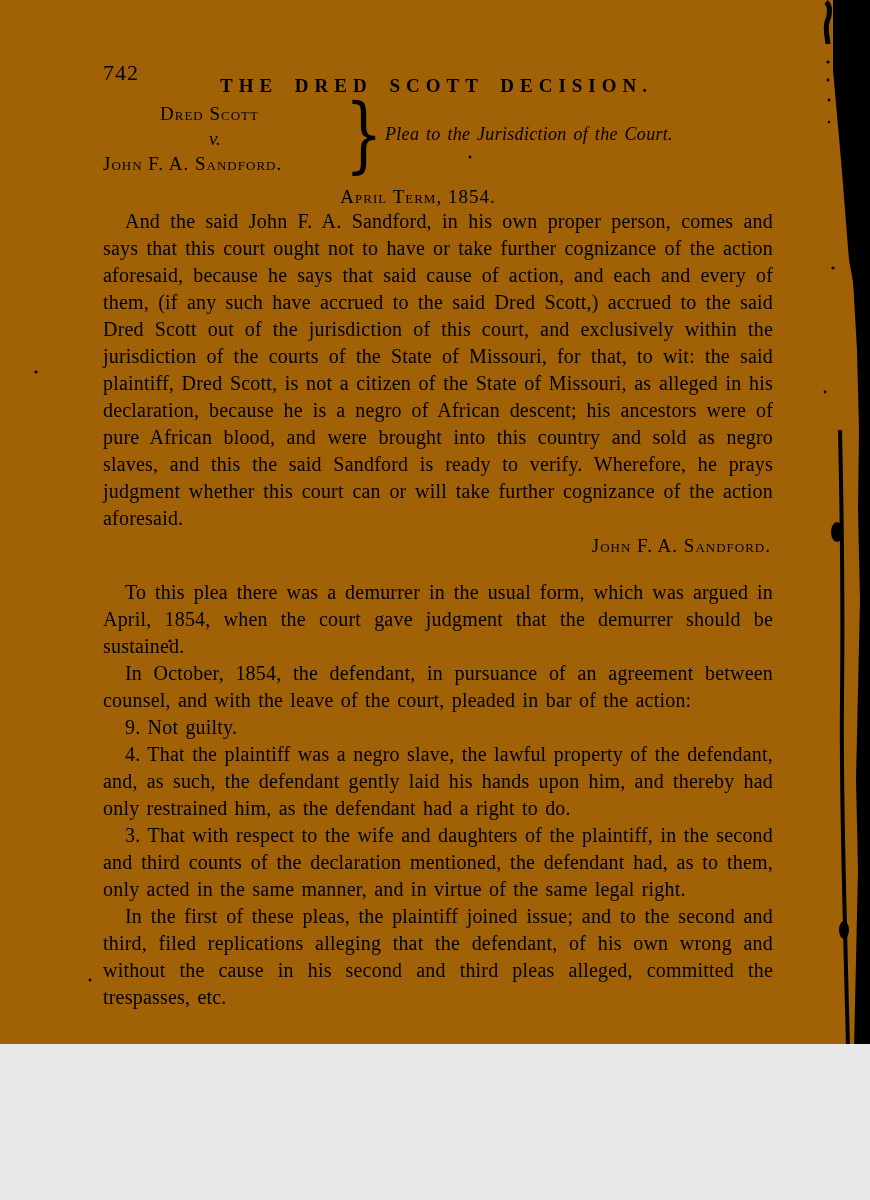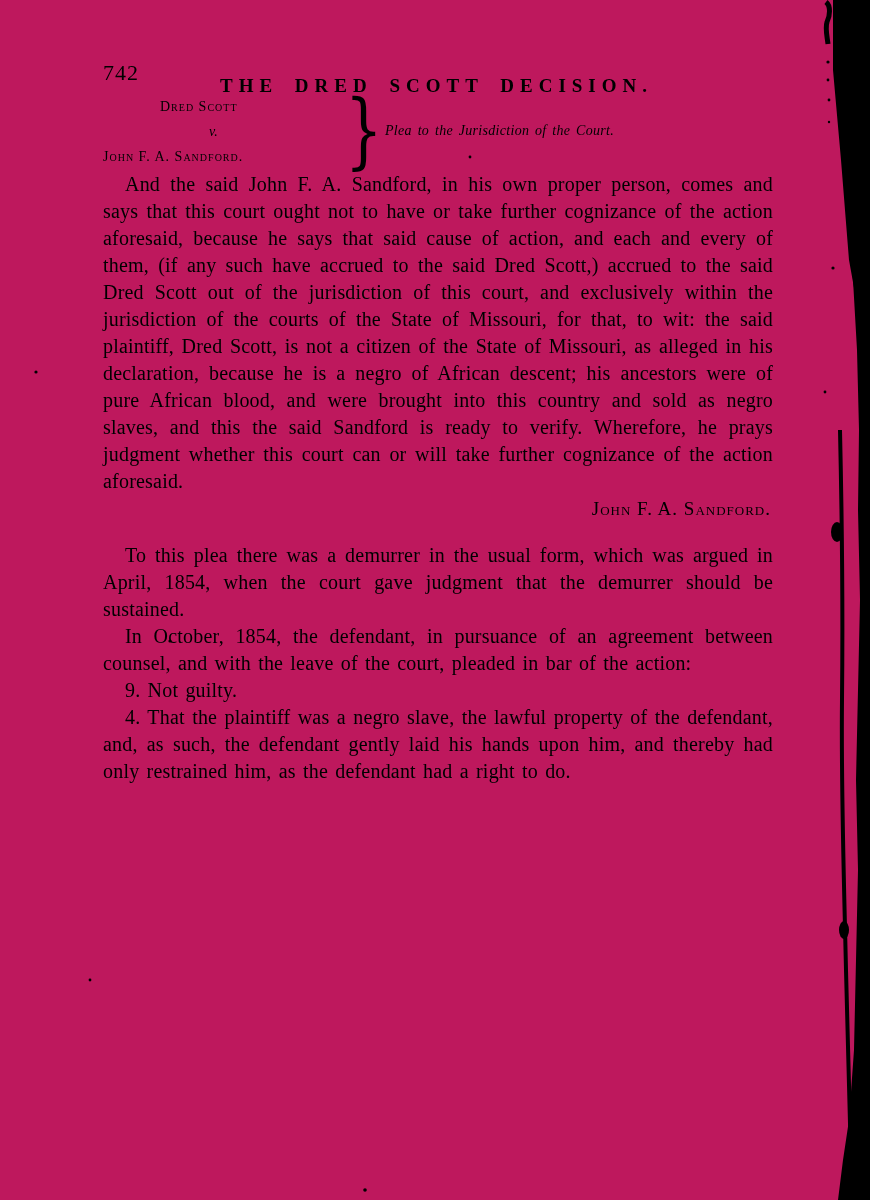--- a/index.html
+++ b/index.html
@@ -1,20 +1,20 @@
 <!DOCTYPE html>
 <html><head>
 <meta charset="utf-8">
 <style>
   html, body { margin: 0; padding: 0; background: #e8e8e8; }
   .page {
     position: relative;
     width: 870px;
-    height: 1200px;
-    background: #be185d;
+    height: 1044px;
+    background: #a16207;
     overflow: hidden;
     font-family: "Liberation Serif", serif;
     color: #000;
   }
   .content {
     position: absolute;
     left: 103px;
     top: 0;
     width: 670px;
     padding-top: 56px;
@@ -48,38 +48,39 @@
   .mt20 { margin-top: 20px; }
   .sc { font-variant: small-caps; letter-spacing: 1px; }
   
   .caption {
     display: flex;
     align-items: center;
     margin: 7px 0 2px 0;
   }
   .caption-left {
     width: 242px;
-    font-size: 14px;
+    font-size: 19px;
     line-height: 25px;
+    margin-top: 8px;
   }
   .cap-plaintiff { padding-left: 57px; }
   .cap-versus { padding-left: 106px; font-style: italic; }
   .caption-brace {
     width: 34px;
     font-family: "DejaVu Serif", serif;
     font-size: 82px;
     font-weight: normal;
     line-height: 76px;
     transform: scaleX(0.72);
     transform-origin: left center;
   }
   .caption-desc {
     flex: 1;
     font-style: italic;
-    font-size: 14px;
+    font-size: 18px;
     padding-left: 6px;
     letter-spacing: 0.3px;
     word-spacing: 2px;
   }
   .term-heading {
     text-align: center;
     font-size: 19px;
     margin: 10px 40px 0 0;
   }
   .signature {
@@ -108,34 +109,37 @@
     <div class="caption">
       <div class="caption-left">
         <div class="cap-plaintiff sc">Dred Scott</div>
         <div class="cap-versus">v.</div>
         <div class="sc">John F. A. Sandford.</div>
       </div>
       <div class="caption-brace">}</div>
       <div class="caption-desc">Plea to the Jurisdiction of the Court.</div>
     </div>
 
+    <div class="term-heading sc">April Term, 1854.</div>
 
     <p class="para mt10">And the said John F. A. Sandford, in his own proper person, comes and says that this court ought not to have or take further cognizance of the action aforesaid, because he says that said cause of action, and each and every of them, (if any such have accrued to the said Dred Scott,) accrued to the said Dred Scott out of the jurisdiction of this court, and exclusively within the jurisdiction of the courts of the State of Missouri, for that, to wit: the said plaintiff, Dred Scott, is not a citizen of the State of Missouri, as alleged in his declaration, because he is a negro of African descent; his ancestors were of pure African blood, and were brought into this country and sold as negro slaves, and this the said Sandford is ready to verify.  Wherefore, he prays judgment whether this court can or will take further cognizance of the action aforesaid.</p>
 
     <p class="signature sc">John F. A. Sandford.</p>
 
     <p class="para mt8">To this plea there was a demurrer in the usual form, which was argued in April, 1854, when the court gave judgment that the demurrer should be sustained.</p>
 
     <p class="para">In October, 1854, the defendant, in pursuance of an agreement between counsel, and with the leave of the court, pleaded in bar of the action:</p>
 
     <p class="para">9. Not guilty.</p>
 
     <p class="para">4. That the plaintiff was a negro slave, the lawful property of the defendant, and, as such, the defendant gently laid his hands upon him, and thereby had only restrained him, as the defendant had a right to do.</p>
 
+    <p class="para">3. That with respect to the wife and daughters of the plaintiff, in the second and third counts of the declaration mentioned, the defendant had, as to them, only acted in the same manner, and in virtue of the same legal right.</p>
 
+    <p class="para">In the first of these pleas, the plaintiff joined issue; and to the second and third, filed replications alleging that the defendant, of his own wrong and without the cause in his second and third pleas alleged, committed the trespasses, etc.</p>
 
   </div>
 
   <svg class="artifact" width="870" height="1200" viewBox="0 0 870 1200">
 
     <polygon fill="#000" points="
       847,0 870,0 870,1200 838,1200
       843,1160 849,1120 854,1050 856,960 858,870 856,780 858,690
       860,600 858,510 859,430 857,350 853,280 849,210 852,140 848,70"></polygon>
 

